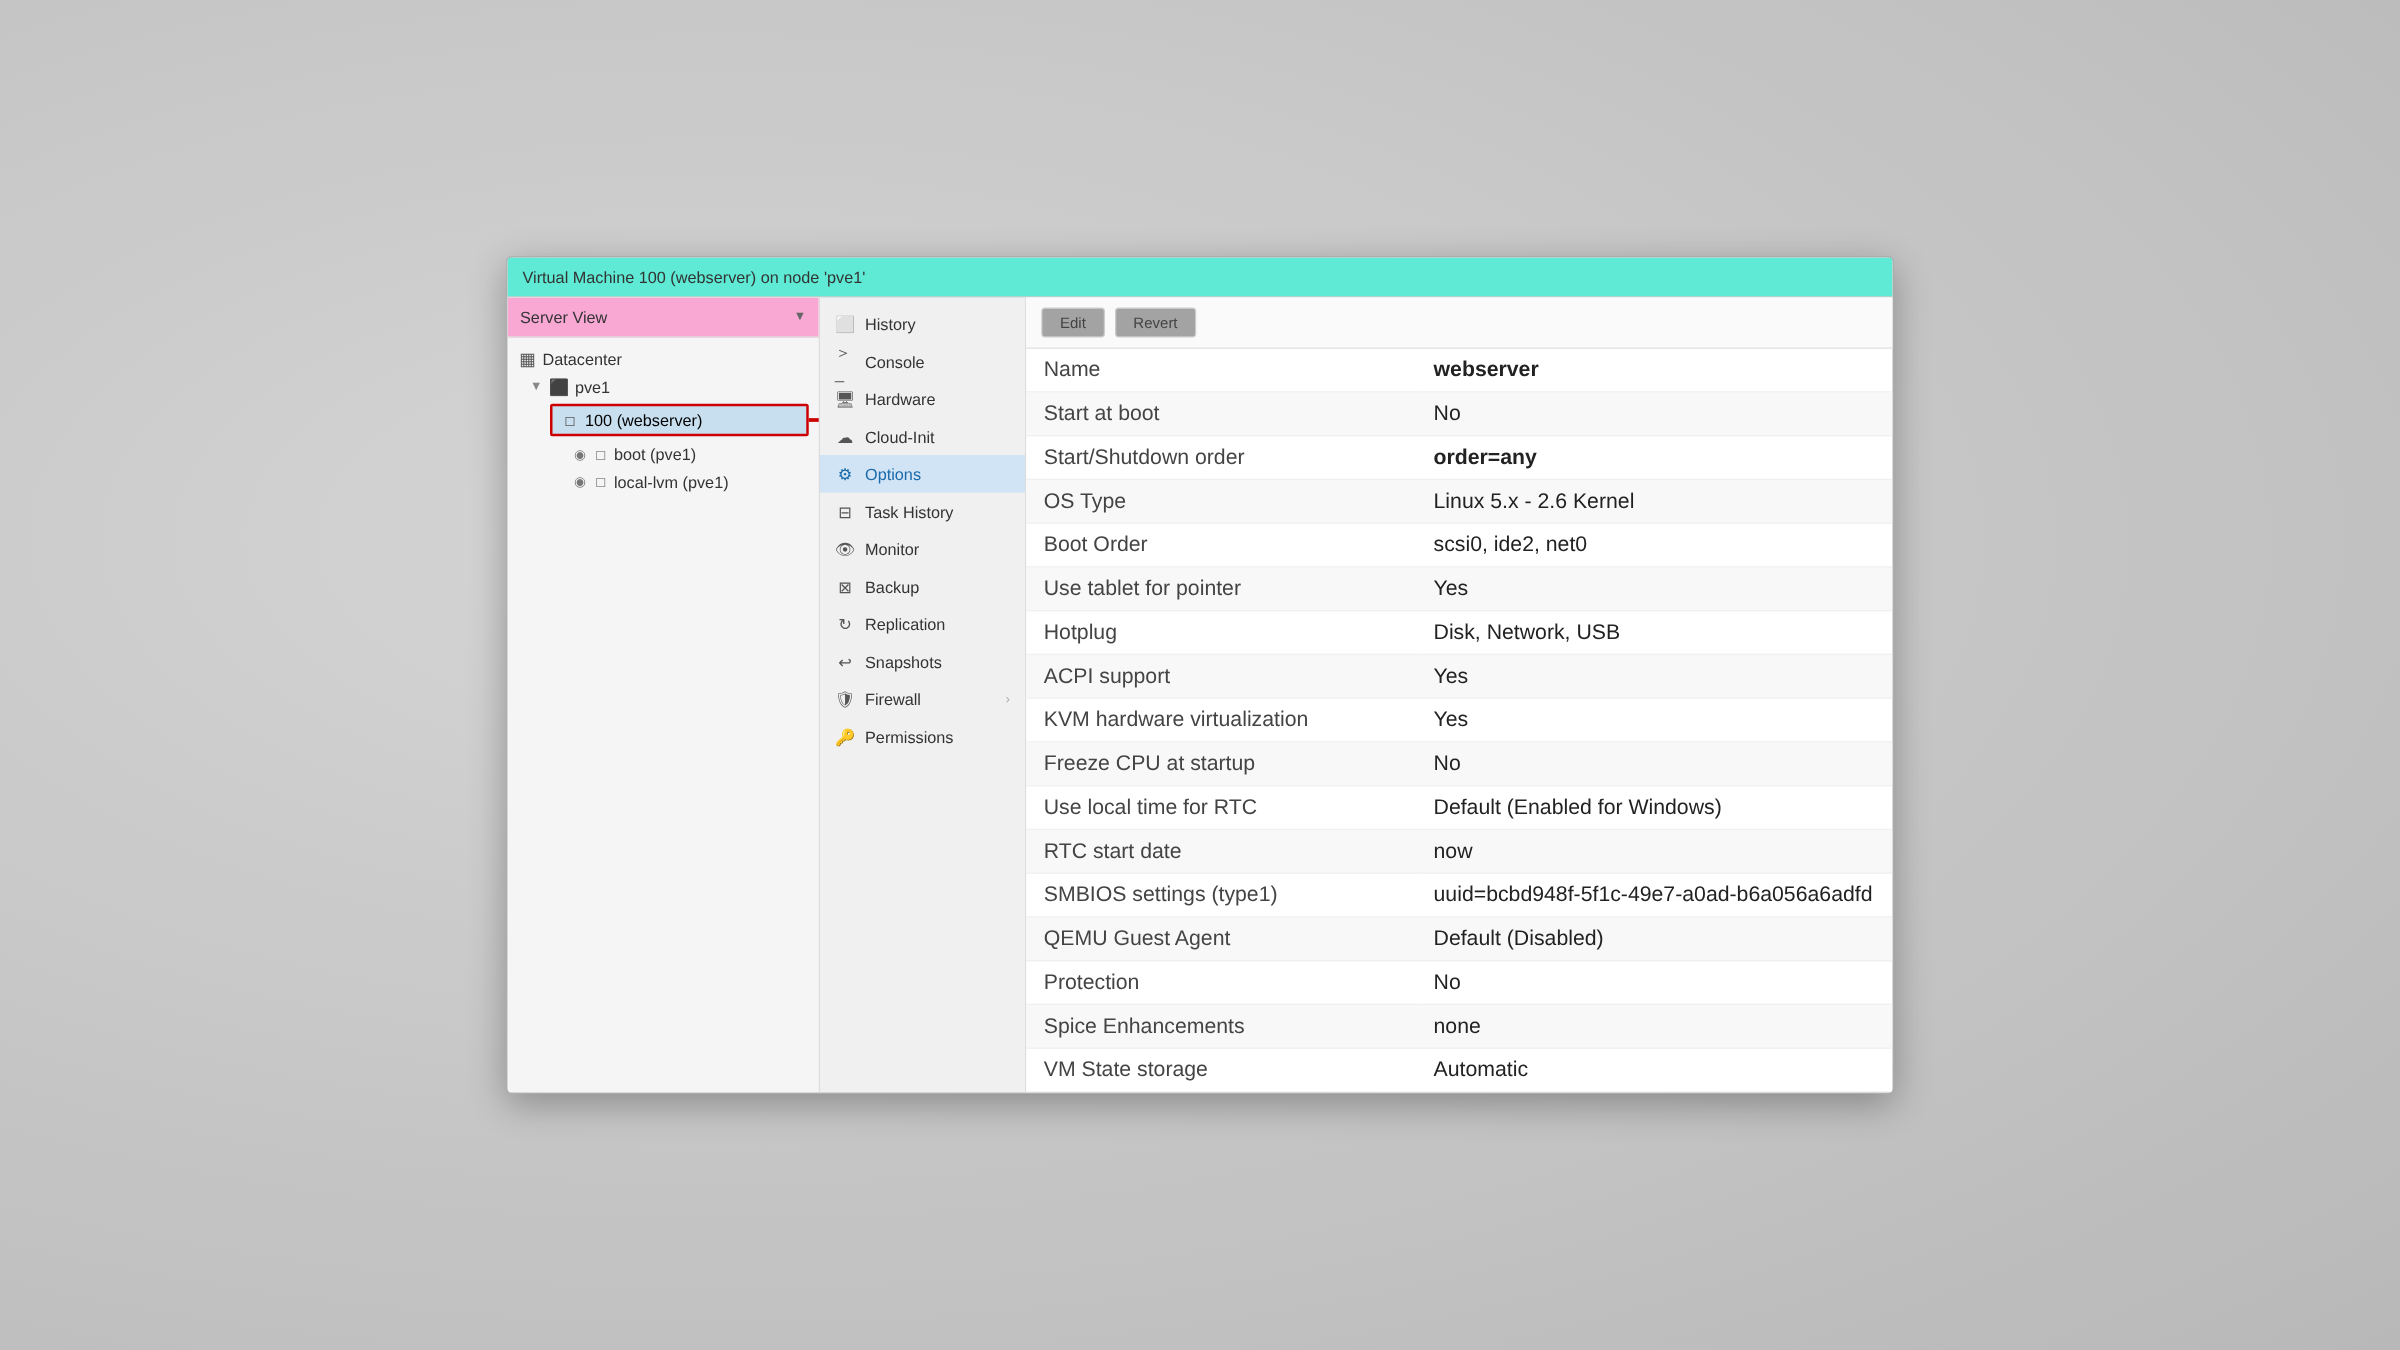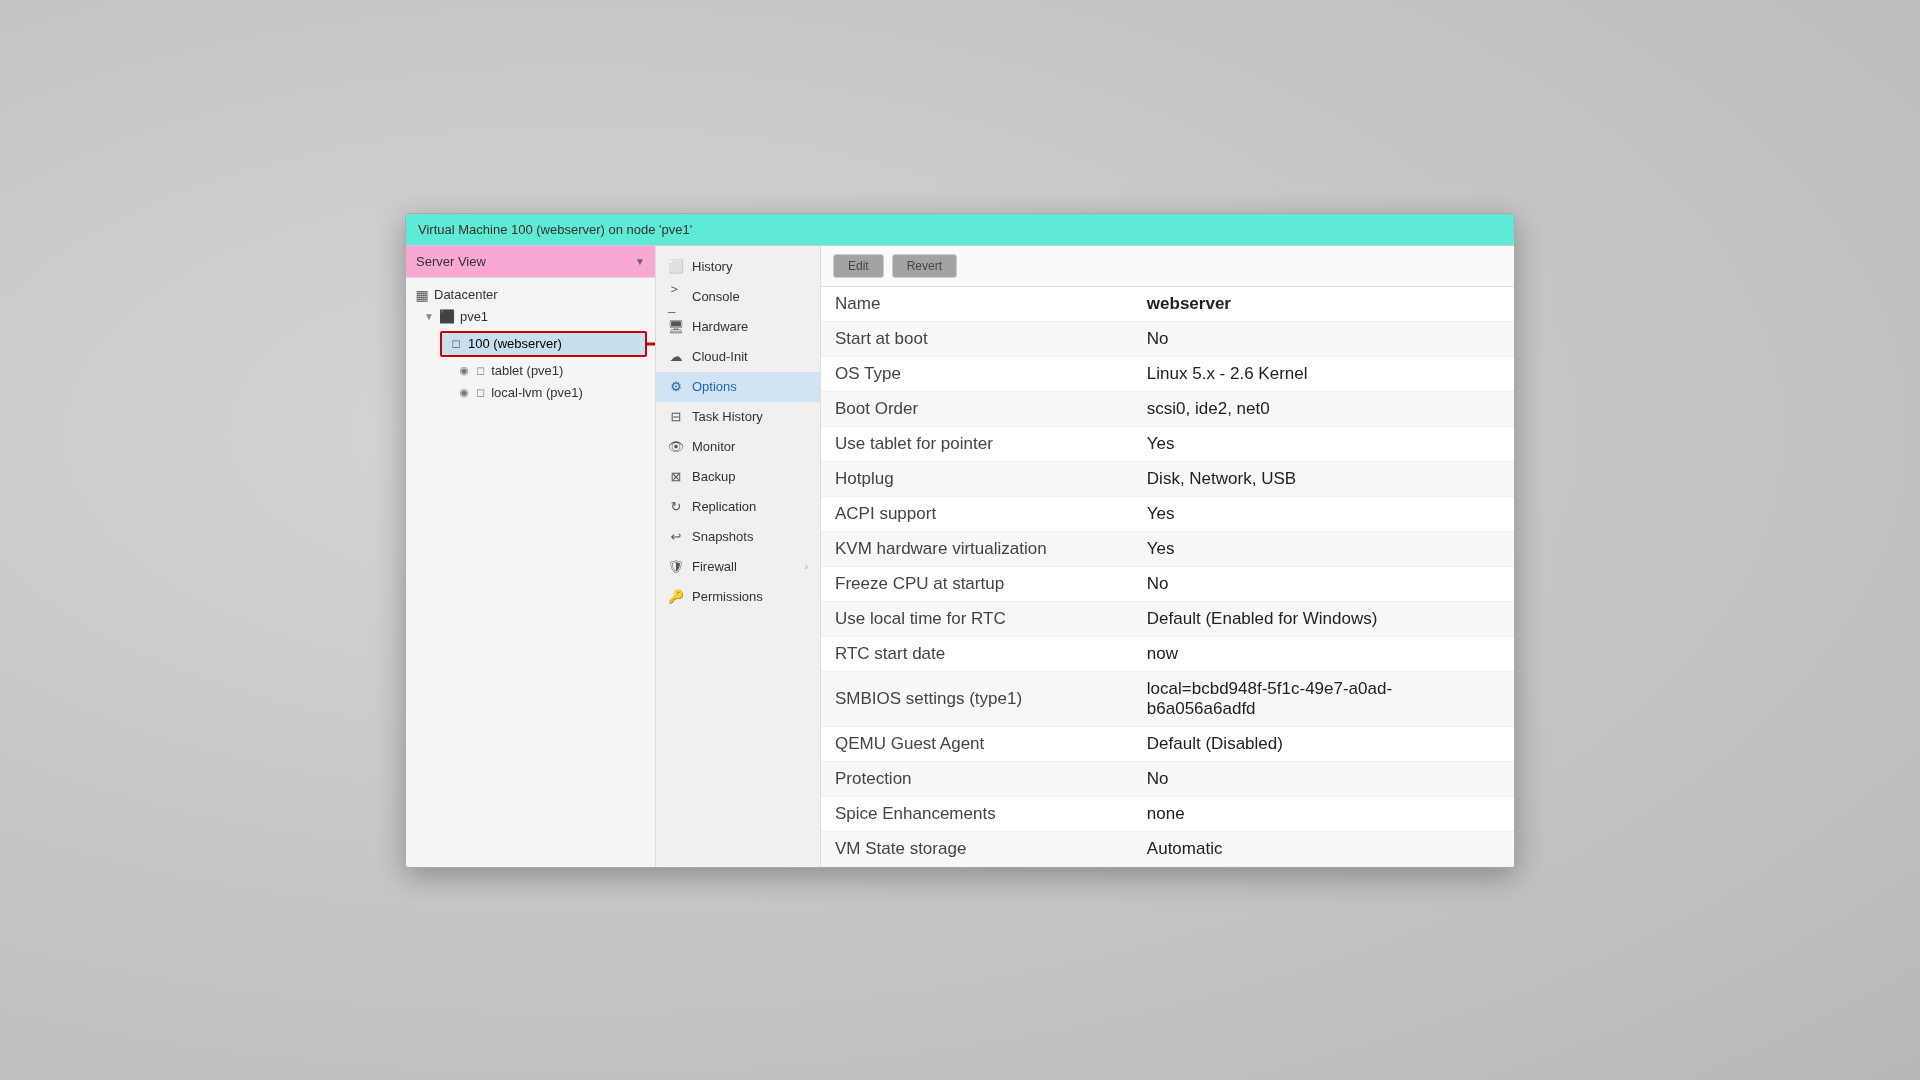--- a/index.html
+++ b/index.html
@@ -258,21 +258,21 @@
           <div style="position:absolute; right:-20px; top:50%; transform:translateY(-50%); display:flex; align-items:center;">
             <div style="width:28px; height:3px; background:#cc0000; position:relative;">
               
             </div>
           </div>
         </div>
 
         <div class="tree-item tree-indent-3">
           <span class="tree-icon storage-icon">◉</span>
           <span style="color:#888;font-size:11px;margin-right:2px;">◻</span>
-          <span>tablet (pve1)</span>
+          <span>boot (pve1)</span>
         </div>
 
         <div class="tree-item tree-indent-3">
           <span class="tree-icon storage-icon">◉</span>
           <span style="color:#888;font-size:11px;margin-right:2px;">◻</span>
           <span>local-lvm (pve1)</span>
         </div>
 
       </div>
     </div>
@@ -354,20 +354,24 @@
           <tbody id="options-tbody">
           <tr>
                 <td>Name</td>
                 <td style="font-weight: 600;">webserver</td>
               </tr>
               <tr>
                 <td>Start at boot</td>
                 <td>No</td>
               </tr>
               <tr>
+                <td>Start/Shutdown order</td>
+                <td style="font-weight: 600;">order=any</td>
+              </tr>
+              <tr>
                 <td>OS Type</td>
                 <td>Linux 5.x - 2.6 Kernel</td>
               </tr>
               <tr>
                 <td>Boot Order</td>
                 <td>scsi0, ide2, net0</td>
               </tr>
               <tr>
                 <td>Use tablet for pointer</td>
                 <td>Yes</td>
@@ -391,21 +395,21 @@
               <tr>
                 <td>Use local time for RTC</td>
                 <td>Default (Enabled for Windows)</td>
               </tr>
               <tr>
                 <td>RTC start date</td>
                 <td>now</td>
               </tr>
               <tr>
                 <td>SMBIOS settings (type1)</td>
-                <td>local=bcbd948f-5f1c-49e7-a0ad-b6a056a6adfd</td>
+                <td>uuid=bcbd948f-5f1c-49e7-a0ad-b6a056a6adfd</td>
               </tr>
               <tr>
                 <td>QEMU Guest Agent</td>
                 <td>Default (Disabled)</td>
               </tr>
               <tr>
                 <td>Protection</td>
                 <td>No</td>
               </tr>
               <tr>

